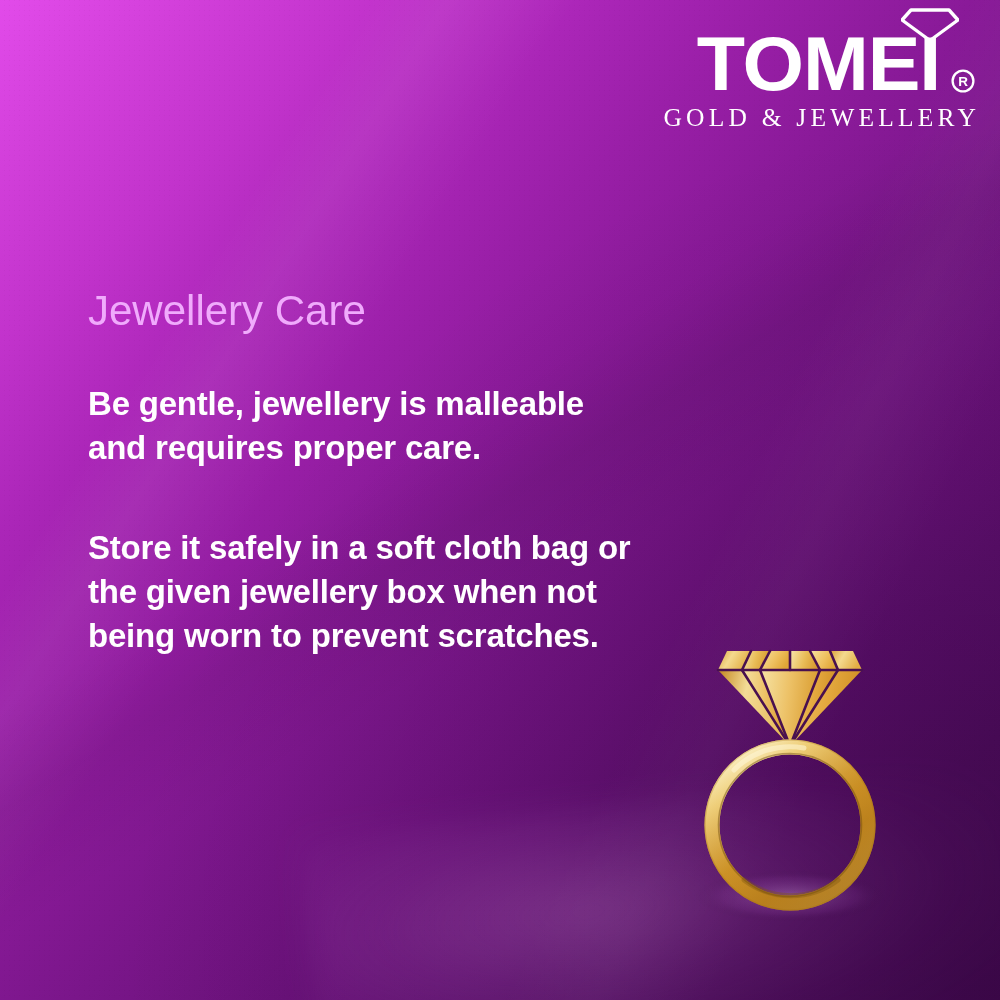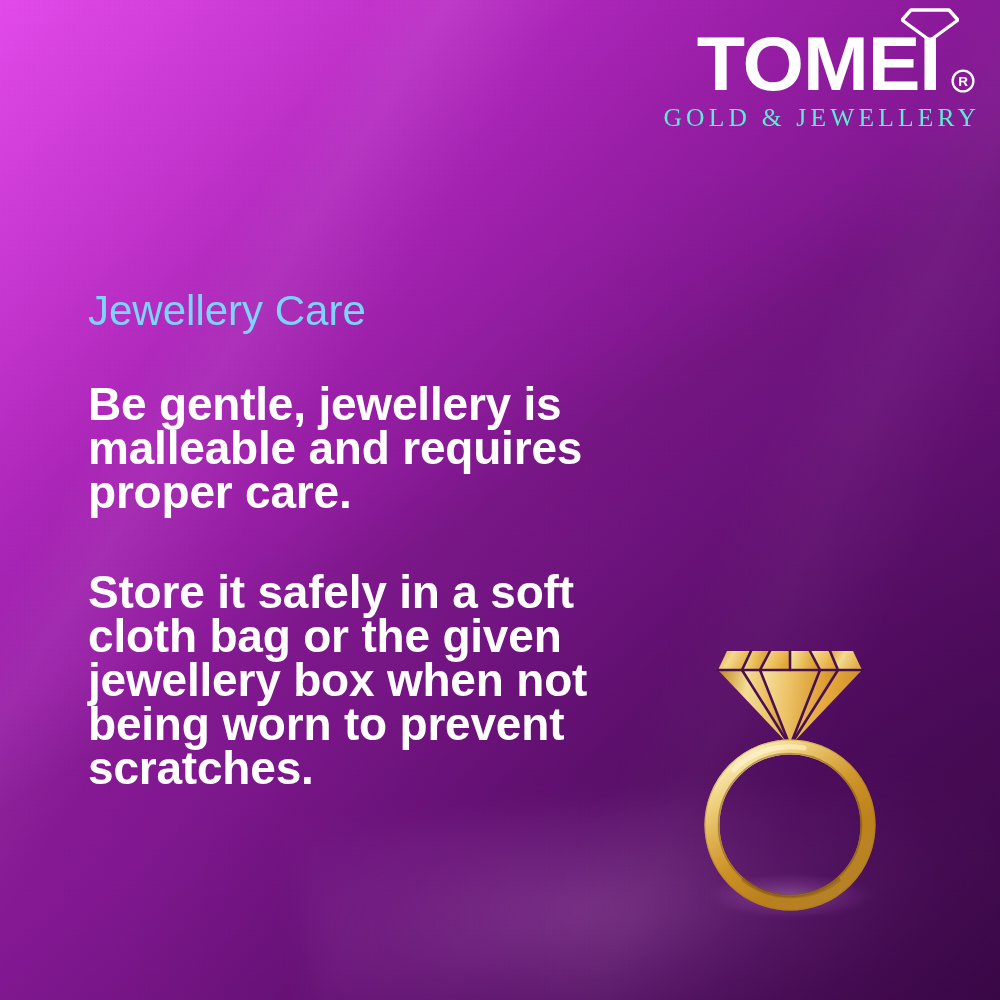--- a/index.html
+++ b/index.html
@@ -141,44 +141,44 @@
     position: absolute;
     right: 6px;
     top: 62px;
     width: 26px;
     height: 26px;
   }
   .logo-tag {
     margin-top: 2px;
     font-size: 25.5px;
     line-height: 28px;
-    color: #5eead4;
+    color: #ffffff;
     font-family: "Liberation Serif", serif;
     letter-spacing: 4.2px;
     white-space: nowrap;
     padding-right: 2px;
   }
 
   
   .copy {
     position: absolute;
     left: 88px;
     top: 286px;
     width: 600px;
   }
   .headline {
     font-size: 42px;
     line-height: 50px;
     font-weight: 400;
-    color: #7dd3fc;
+    color: #f0abfc;
     letter-spacing: 0px;
     margin: 0 0 46px 0;
   }
   .para {
-    font-size: 46px;
+    font-size: 33px;
     line-height: 44px;
     font-weight: 700;
     color: #ffffff;
     letter-spacing: -0.2px;
     margin: 0;
     max-width: 560px;
   }
   .para + .para { margin-top: 56px; }
 
   

